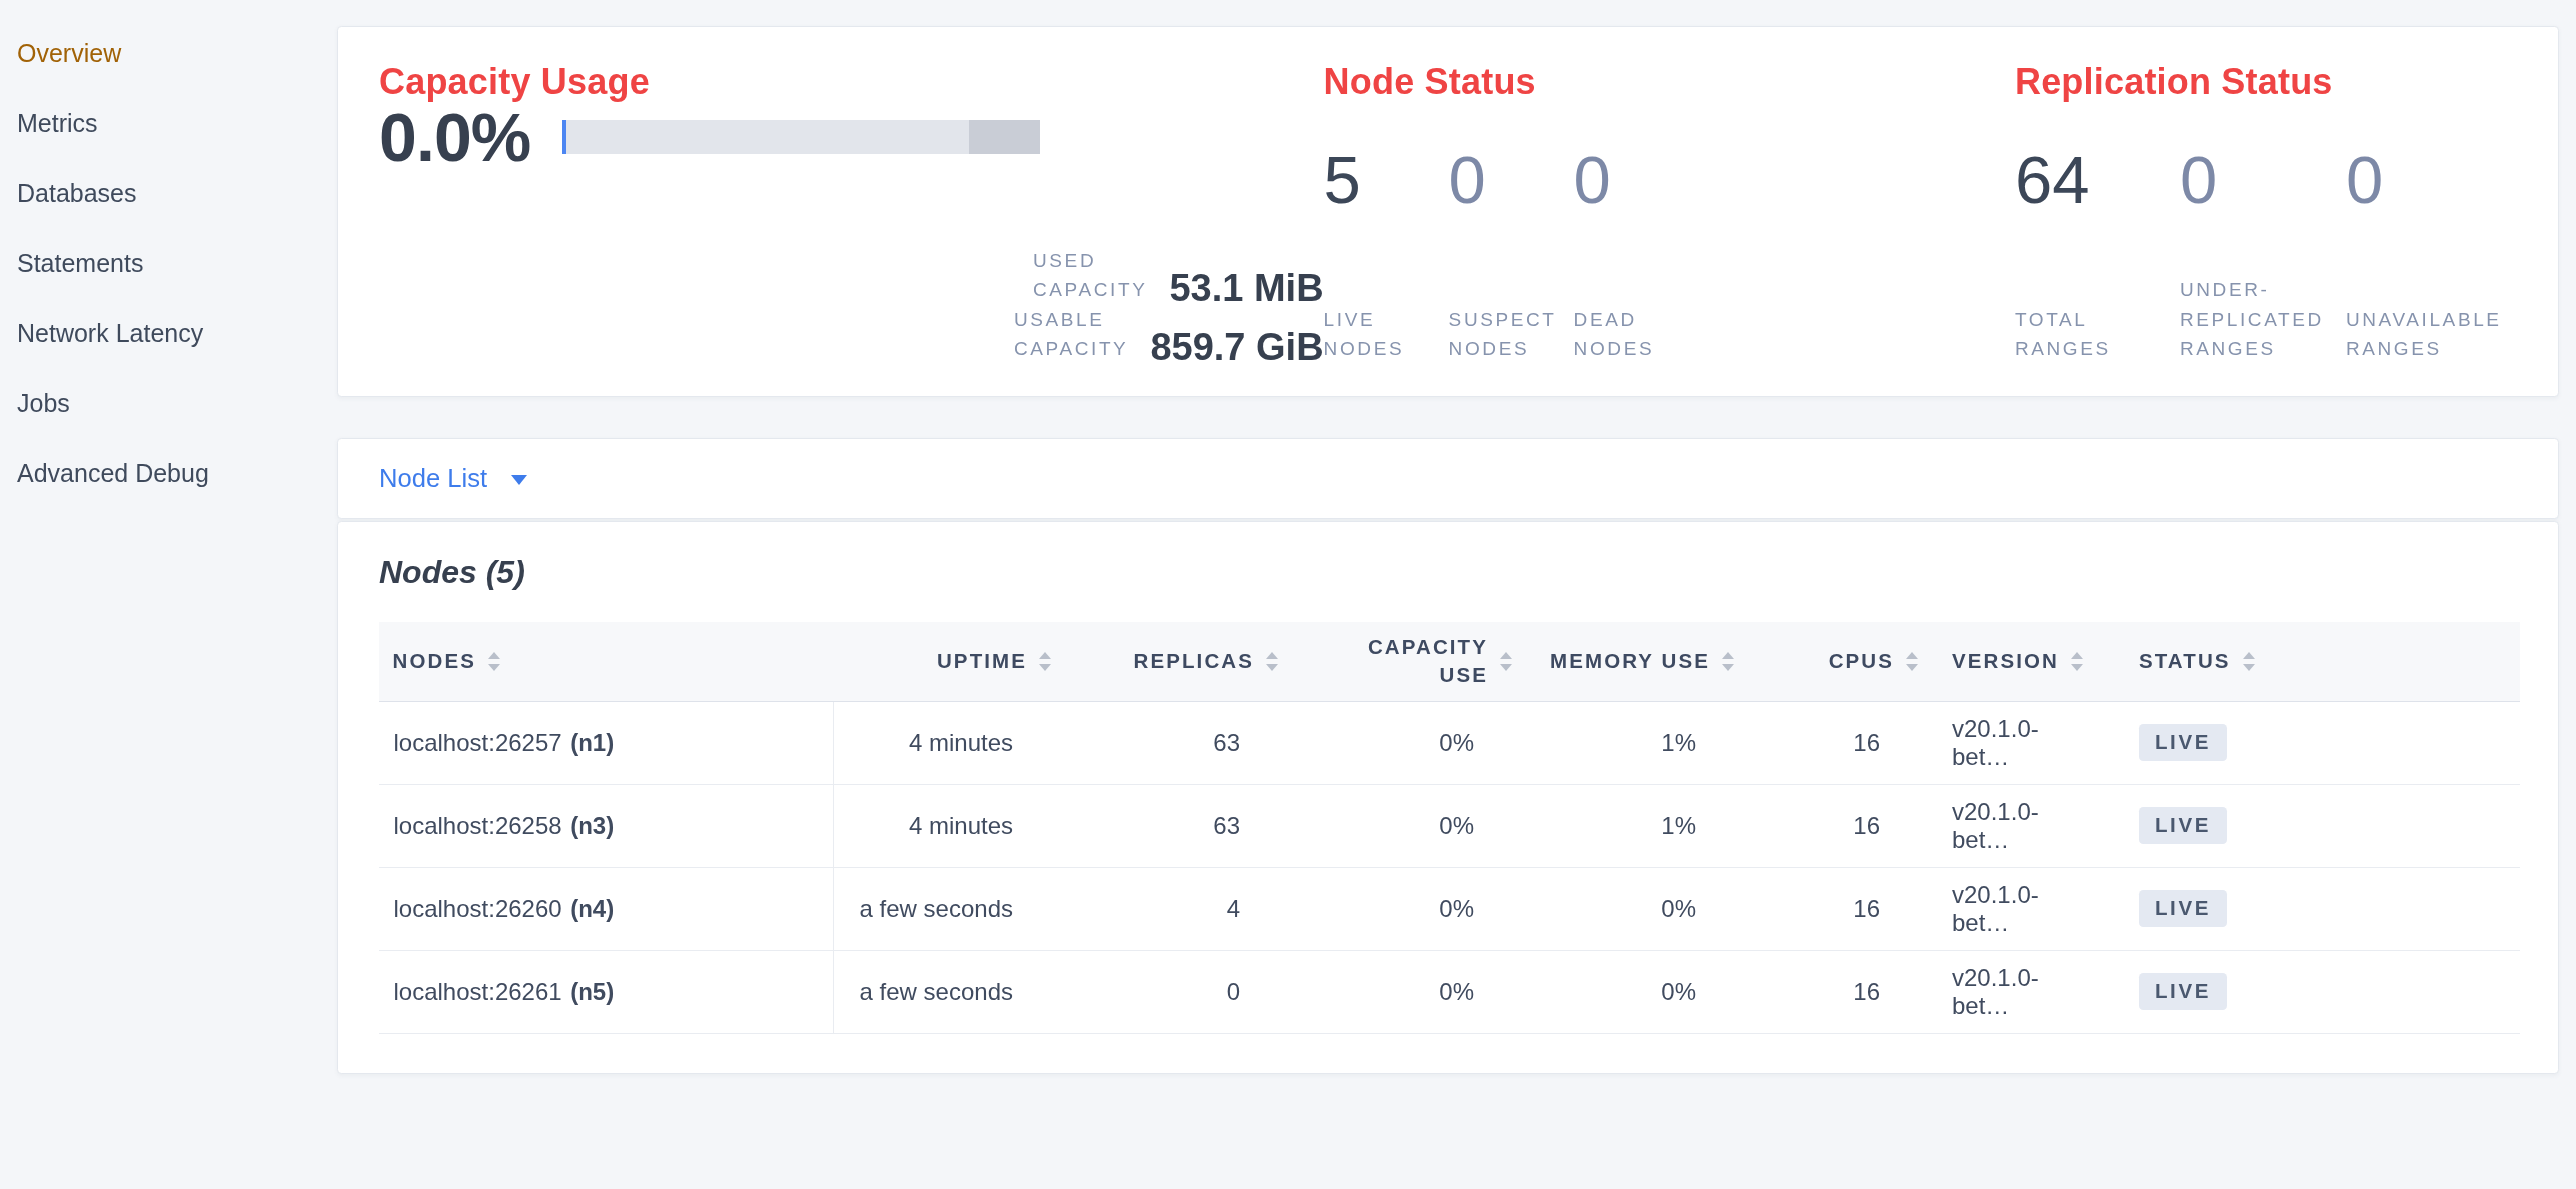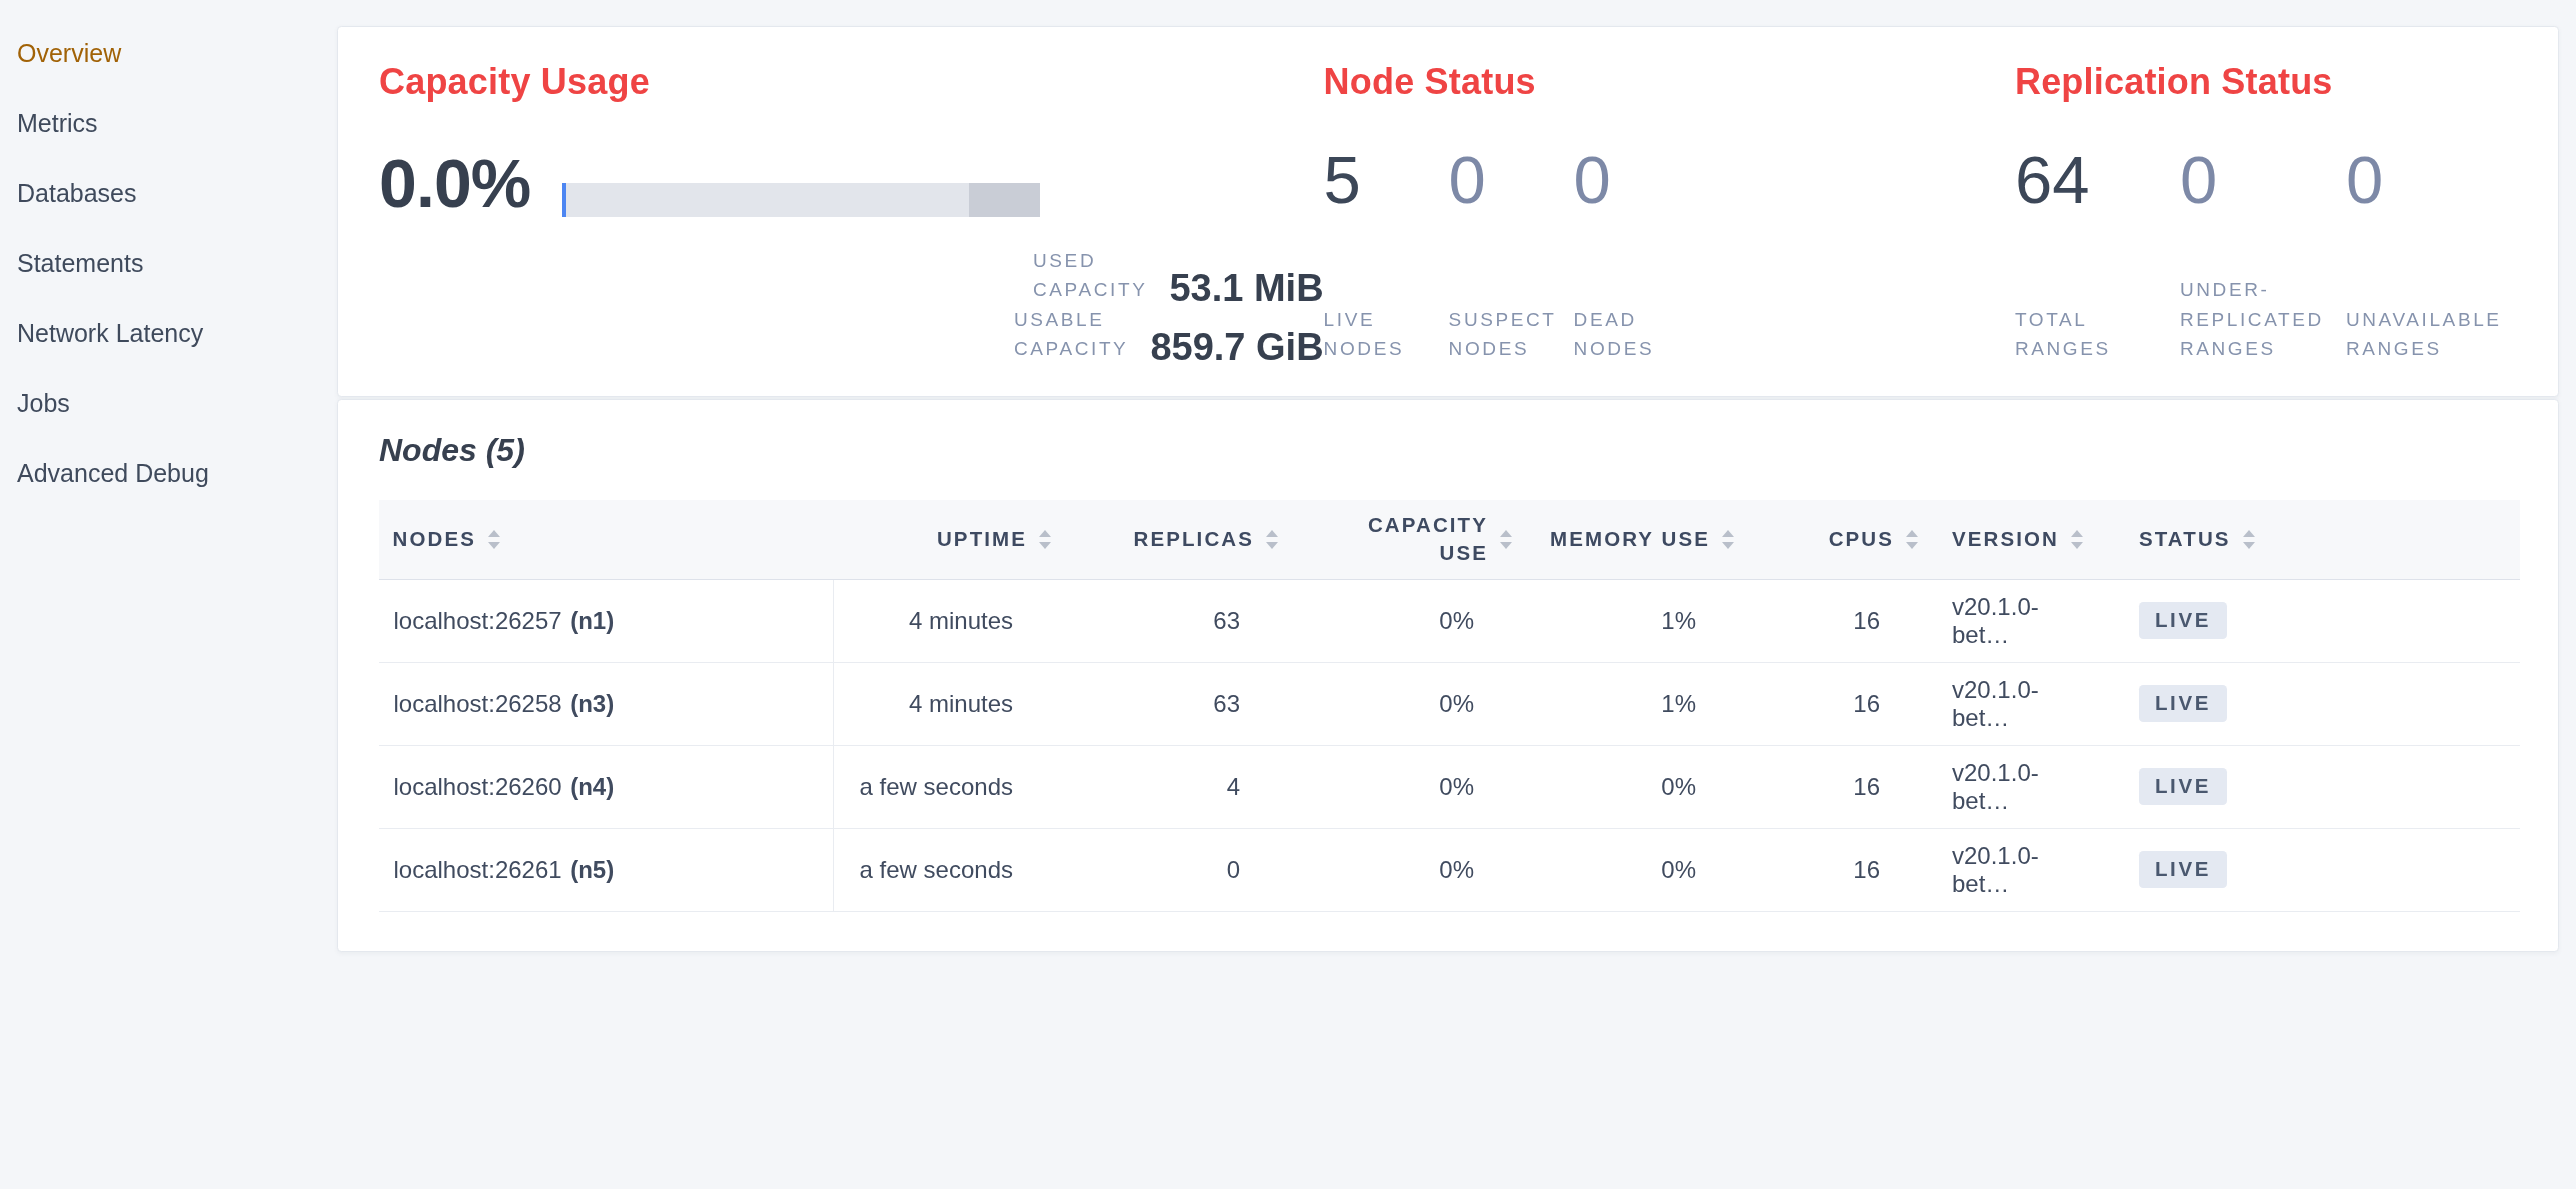--- a/index.html
+++ b/index.html
@@ -35,21 +35,21 @@
     margin-top:25.6px; height:371px;
     display:flex;
     padding:34px 41px 32px 41px;
   }
   .card-title{ font-size:36px; font-weight:700; color:#ef4444; margin:0; letter-spacing:0.2px; }
   .sec{ display:flex; flex-direction:column; }
   .sec-capacity{ width:951px; }
   .sec-nodes{ width:696px; }
   .sec-repl{ flex:1; }
   
-  .gauge-row{ display:flex; align-items:flex-end; margin-top:46px; }
+  .gauge-row{ display:flex; align-items:center; }
   .gauge-pct{ font-size:68px; font-weight:600; color:#37404f; line-height:1; letter-spacing:-0.9px; }
   .gauge{ margin-left:32px; margin-top:1.7px; width:478px; }
   .bar{ position:relative; height:34px; background:#e2e5eb; }
   .bar-dark{ position:absolute; right:0; top:0; bottom:0; width:15%; background:#c9cdd6; }
   .bar-used{ position:absolute; left:0; top:0; bottom:0; width:3.4px; background:#4d86f2; }
   .ticks{ position:relative; height:44px; }
   .tick{ position:absolute; top:8.5px; width:1.7px; height:13.6px; background:#6b7790; }
   .tick-label{
     position:absolute; top:27px; transform:translateX(-50%);
     font-size:20.5px; color:#636e88; white-space:nowrap;
@@ -205,20 +205,26 @@
         </div>
         <div class="metric-num dim">0</div>
         <div class="metric-label small-label">
           <span>UNAVAILABLE</span>
           <span>RANGES</span>
         </div>
       </div>
     </div>
   </section>
 
+  <section class="card selector-card">
+    <div class="node-list">
+      <span class="node-list-label">Node List</span>
+      <span class="caret-down"></span>
+    </div>
+  </section>
 
   <section class="card nodes-card">
     <h2 class="nodes-title">Nodes (5)</h2>
     <table>
       <colgroup>
         <col style="width:454px">
           <col style="width:218px">
           <col style="width:227px">
           <col style="width:234px">
         <col style="width:222px">

